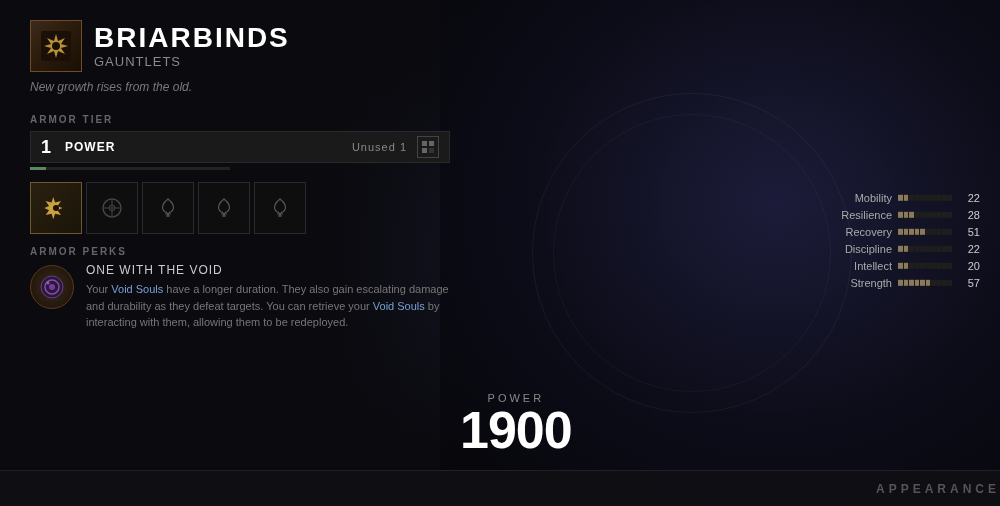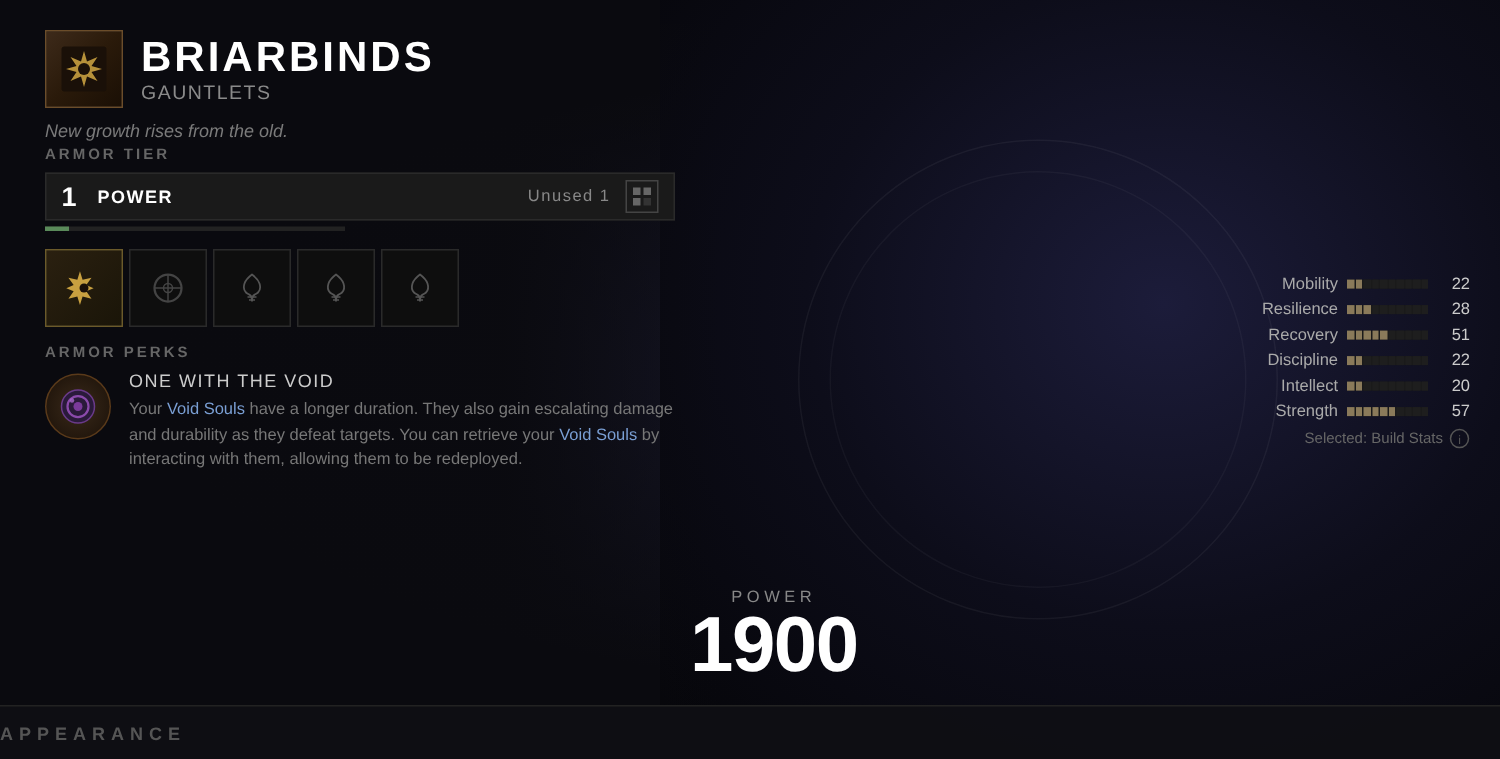--- a/index.html
+++ b/index.html
@@ -116,21 +116,21 @@
       font-weight: 400;
       color: #8a8a8a;
       letter-spacing: 1px;
       margin-top: 2px;
     }
 
     .item-flavor {
       font-size: 12px;
       font-style: italic;
       color: #7a7a7a;
-      margin-bottom: 4px;
+      margin-bottom: 20px;
     }
 
     
     .section-label {
       font-size: 10px;
       font-weight: 700;
       letter-spacing: 2px;
       color: #666;
       text-transform: uppercase;
       margin-bottom: 6px;
@@ -353,21 +353,21 @@
     .appearance-bar {
       position: absolute;
       bottom: 0;
       left: 0;
       right: 0;
       height: 36px;
       background: rgba(15,15,20,0.95);
       border-top: 1px solid #222;
       display: flex;
       align-items: center;
-      justify-content: flex-start;
+      justify-content: flex-end;
       z-index: 5;
     }
 
     .appearance-label {
       font-size: 12px;
       font-weight: 700;
       letter-spacing: 4px;
       color: #555;
       text-transform: uppercase;
     }
@@ -675,24 +675,17 @@
           <div style="flex: 1 1 0%; height: 6px; background: rgb(138, 122, 90);"></div>
           <div style="flex: 1 1 0%; height: 6px; background: rgb(138, 122, 90);"></div>
           <div style="flex: 1 1 0%; height: 6px; background: rgb(30, 30, 30);"></div>
           <div style="flex: 1 1 0%; height: 6px; background: rgb(30, 30, 30);"></div>
           <div style="flex: 1 1 0%; height: 6px; background: rgb(30, 30, 30);"></div>
           <div style="flex: 1 1 0%; height: 6px; background: rgb(30, 30, 30);"></div>
         </div>
       </div>
       <div class="stat-value">57</div>
     </div>
-    <div class="selected-build">
-      <span>Selected: Build Stats</span>
-<svg width="14" height="14" viewBox="0 0 14 14" xmlns="http://www.w3.org/2000/svg">
-  <circle cx="7" cy="7" r="6" fill="none" stroke="#555" stroke-width="1"></circle>
-  <text x="7" y="10.5" text-anchor="middle" font-size="8" fill="#555">i</text>
-</svg>
-    </div>
   </div>
 
 <div class="appearance-bar">
   <span class="appearance-label">APPEARANCE</span>
 </div>
 
 </body></html>

